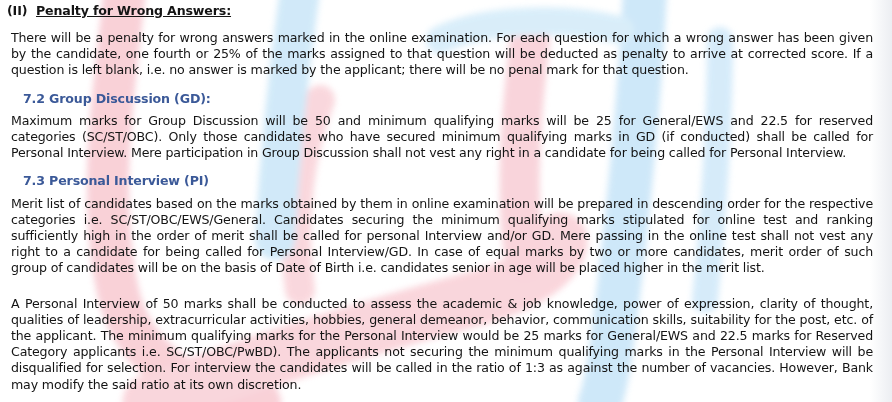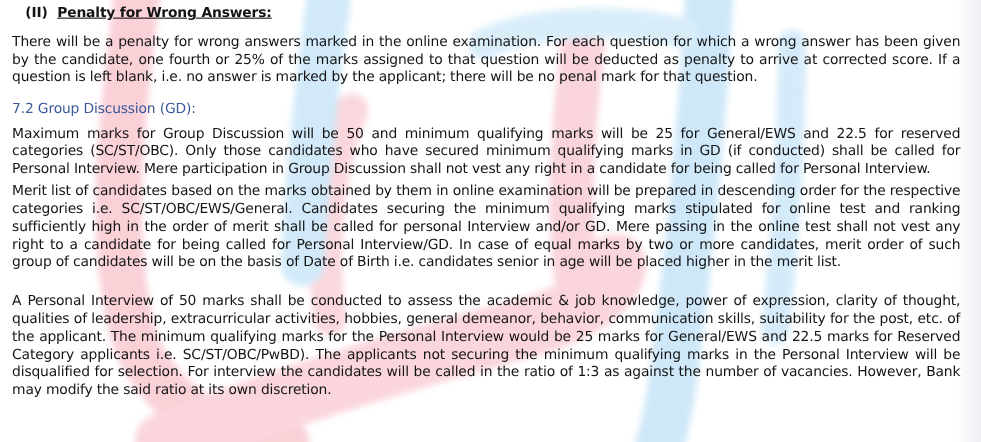--- a/index.html
+++ b/index.html
@@ -34,38 +34,38 @@
     position: relative;
     z-index: 1;
     padding: 3px 8px 0 7px;
     width: 870px;
     font-size: 12.6px;
     line-height: 16.2px;
     letter-spacing: -0.15px;
   }
   .penalty-heading {
     font-weight: bold;
-    margin: 0 0 11px 16px;
+    margin: 0 0 11px 0;
     height: 16px;
   }
   .penalty-heading .num {
     display: inline-block;
     width: 29px;
   }
   .penalty-heading .title {
     text-decoration: underline;
   }
   p {
     margin: 4px;
     text-align: justify;
   }
   .sec-title {
     color: #3b5998;
-    font-weight: normal;
-    margin: 12px 0 6px 4px;
+    font-weight: bold;
+    margin: 12px 0 6px 16px;
     font-size: 12.6px;
   }
   .gap {
     height: 11px;
   }
   b { font-weight: normal; }
 </style>
 </head>
 <body>
 
@@ -100,19 +100,20 @@
 
   <div class="penalty-heading">
     <span class="num">(II)</span><span class="title">Penalty for Wrong Answers:</span>
   </div>
 
   <p>There will be a penalty for wrong answers marked in the online examination. For each question for which a wrong answer has been given by the candidate, one fourth or 25% of the marks assigned to that question will be deducted as penalty to arrive at corrected score.   If a question is left blank, i.e. no answer is marked by the applicant; there will be no penal mark for that question.</p>
 
   <div class="sec-title">7.2 Group Discussion (GD):</div>
   <p>Maximum marks for Group Discussion will be 50 and minimum qualifying marks will be 25 for General/EWS and 22.5 for reserved categories (SC/ST/OBC). Only those candidates who have secured minimum qualifying marks in GD (if conducted) shall be called for Personal Interview. Mere participation in Group Discussion shall not vest any right in a candidate for being called for Personal Interview.</p>
 
+  <div class="sec-title">7.3 Personal Interview (PI)</div>
   <p>Merit list of candidates based on the marks obtained by them in online examination will be prepared in descending order for the respective categories i.e. SC/ST/OBC/EWS/General. Candidates securing the minimum qualifying marks stipulated for online test and ranking sufficiently high in the order of merit shall be called for personal Interview and/or GD. Mere passing in the online test shall not vest any right to a candidate for being called for Personal Interview/GD. In case of equal marks by two or more candidates, merit order of such group of candidates will be on the basis of Date of Birth i.e. candidates senior in age will be placed higher in the merit list.</p>
 
   <div class="gap"></div>
 
   <p><span>A Personal Interview of 50 marks shall be conducted to assess the academic &amp; job knowledge, power of expression, clarity of thought, qualities of leadership, extracurricular activities, hobbies, general demeanor, behavior, communication skills, suitability for the post, etc. of the applicant. The minimum qualifying marks for the Personal Interview would be 25 marks for General/EWS and 22.5 marks for Reserved Category applicants i.e. SC/ST/OBC/PwBD). The applicants not securing the minimum qualifying marks in the Personal Interview will be disqualified for selection. For interview the candidates will be called in the ratio of </span><b>1:3 as against the number of vacancies</b><span>. However, Bank may modify the said ratio at its own discretion.</span></p>
 
 </div>
 
 </body></html>

